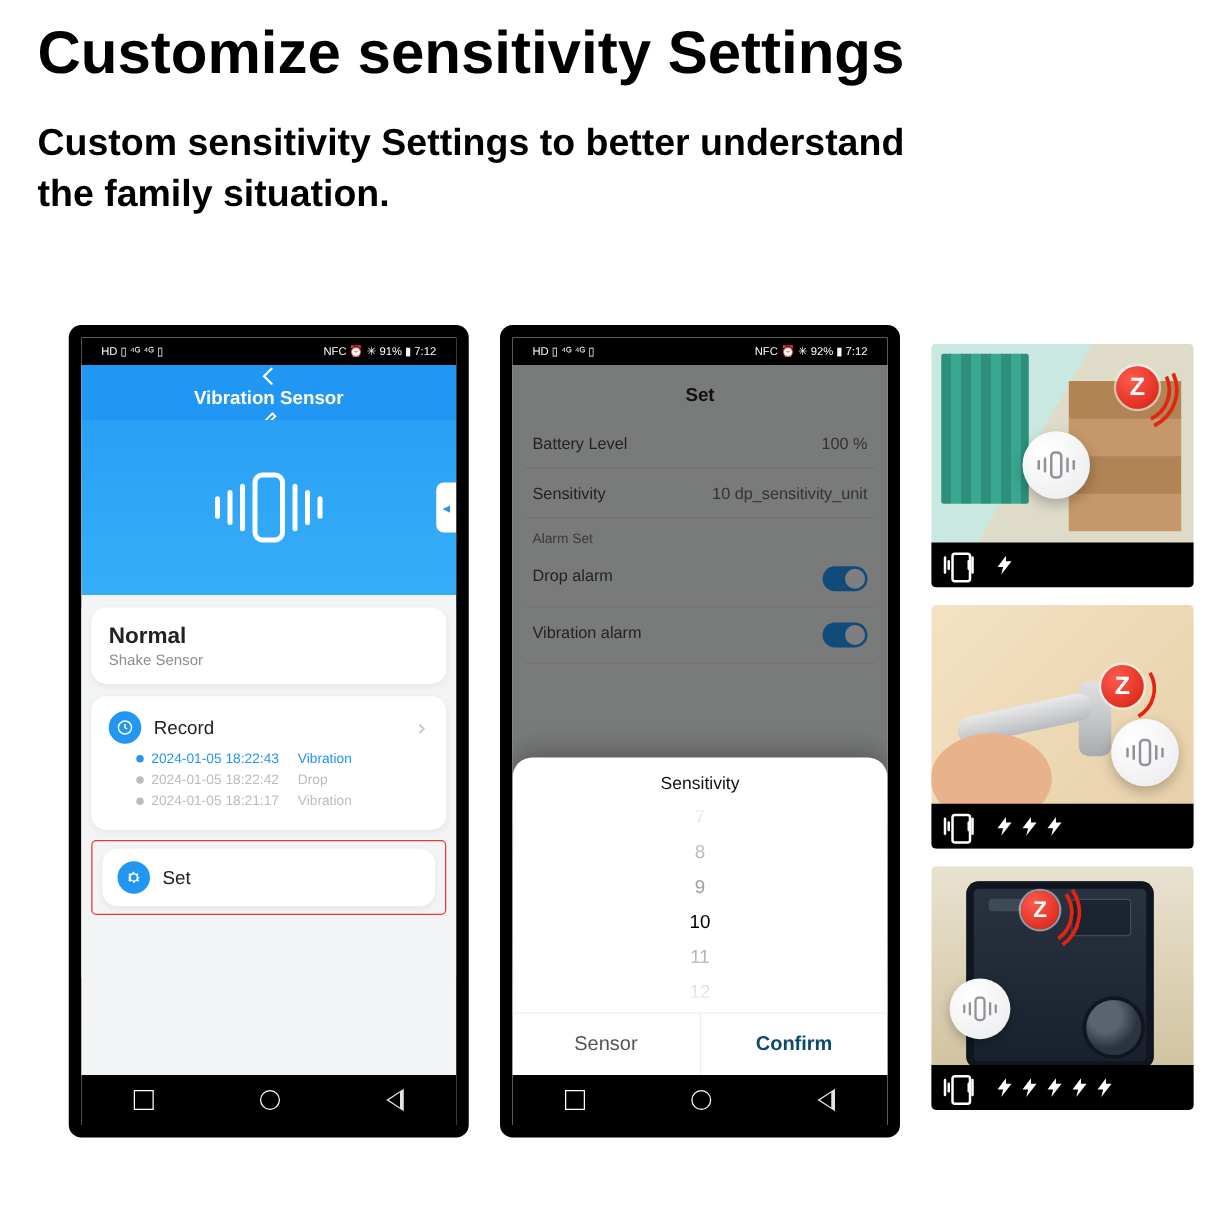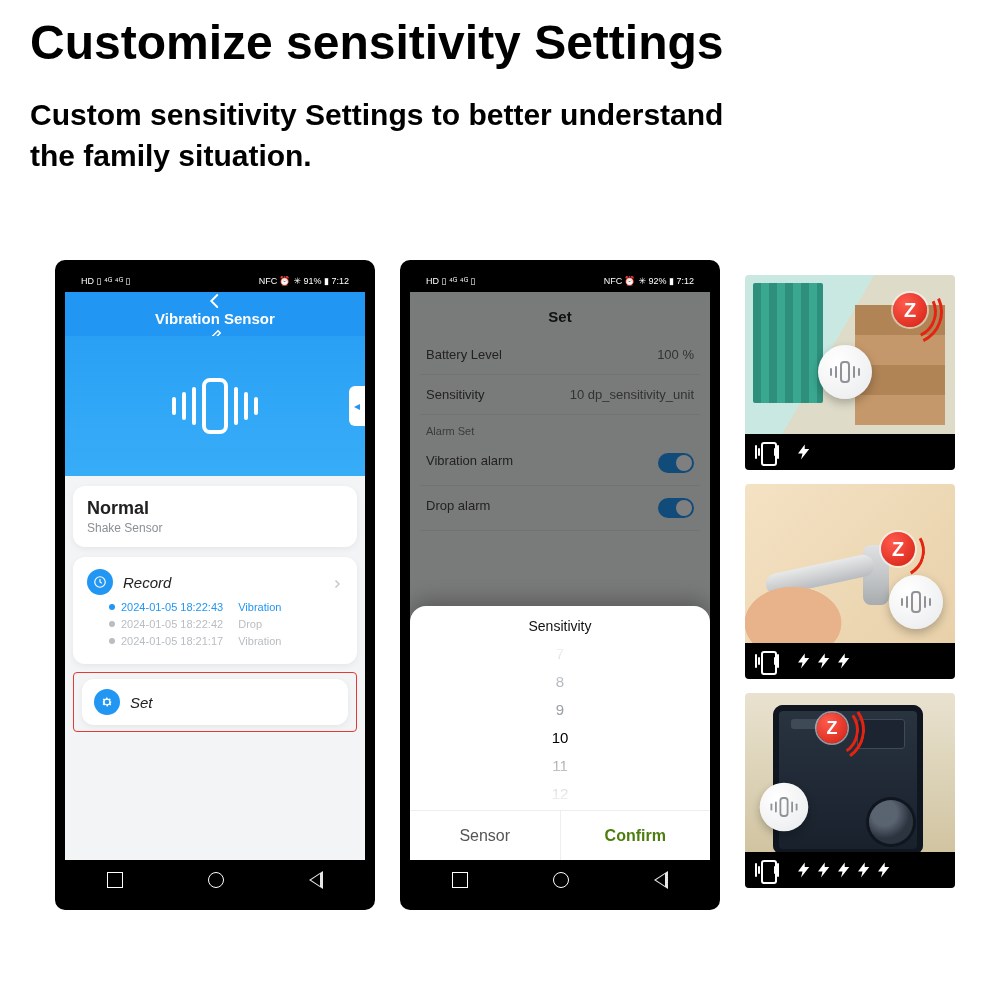--- a/index.html
+++ b/index.html
@@ -90,21 +90,21 @@
   }
 
   .content1 { padding: 0 8px 50px 8px; background:#f3f4f5; }
   .card {
     background:#fff; border-radius:12px; margin-top:10px;
     padding:12px 14px; box-shadow:0 2px 6px rgba(0,0,0,.06);
   }
   .state-title{ font-size:18px; font-weight:700; color:#222; }
   .state-sub{ font-size:12px; color:#8a8f94; margin-top:2px; }
 
-  .row { display:flex; align-items:center; gap:10px;font-style:italic; }
+  .row { display:flex; align-items:center; gap:10px; }
   .ico-circle{
     width:26px;height:26px;border-radius:50%;background:#2296f3;
     display:flex;align-items:center;justify-content:center;color:#fff;
   }
   .ico-circle svg{width:14px;height:14px}
   .row-label{ font-size:15px; color:#222; flex:1; }
   .chev{ width:12px;height:12px;color:#c5c9cd; }
 
   .rec-list{ margin-top:6px; padding-left:22px; font-size:11px; }
   .rec-list li{ list-style:none; display:flex; align-items:center; gap:6px; margin:5px 0; color:#b9bdc1; }
@@ -148,21 +148,21 @@
   }
   .picker-mask-top{top:0;background:linear-gradient(#fff, rgba(255,255,255,0));}
   .picker-mask-bot{bottom:0;background:linear-gradient(rgba(255,255,255,0), #fff);}
   .sheet-actions{
     display:flex; border-top:1px solid #eee; height:50px;
   }
   .sheet-actions button{
     flex:1; background:none; border:none; font-size:16px; cursor:pointer;
   }
   .sheet-actions .cancel{ color:#555; font-weight:400; border-right:1px solid #eee;}
-  .sheet-actions .confirm{ color:#4d7c0f; font-weight:700; }
+  .sheet-actions .confirm{ color:#0c4a6e; font-weight:700; }
 
   
   .tiles { position:absolute; right:30px; top:275px; width:210px; display:flex; flex-direction:column; gap:14px; }
   .tile { width:210px; height:195px; position:relative; border-radius:4px; overflow:hidden; }
   .tile .scene{ position:absolute; inset:0; }
   .tile1 .scene{ background:linear-gradient(120deg,#c9e8e1 0 40%, #dedbc9 40% 100%); }
   .tile1 .scene::before{ 
     content:"";position:absolute;left:8px;top:8px;width:70px;height:120px;
     background:repeating-linear-gradient(90deg,#2e8f7c 0 8px,#3aa891 8px 16px);
     border-radius:2px;
@@ -358,25 +358,25 @@
     <div class="kv">
       <span>Battery Level</span>
       <span class="v">100 %</span>
     </div>
     <div class="kv">
       <span>Sensitivity</span>
       <span class="v">10 dp_sensitivity_unit</span>
     </div>
     <div class="subhdr">Alarm Set</div>
     <div class="kv">
+      <span>Drop alarm</span>
+      <span class="switch"></span>
+    </div>
+    <div class="kv">
       <span>Vibration alarm</span>
-      <span class="switch"></span>
-    </div>
-    <div class="kv">
-      <span>Drop alarm</span>
       <span class="switch"></span>
     </div>
   </div>
 
   <div class="dim"></div>
 
   <div class="sheet">
     <div class="sheet-title">Sensitivity</div>
     <div class="picker">
       <div class="opt">7</div>

